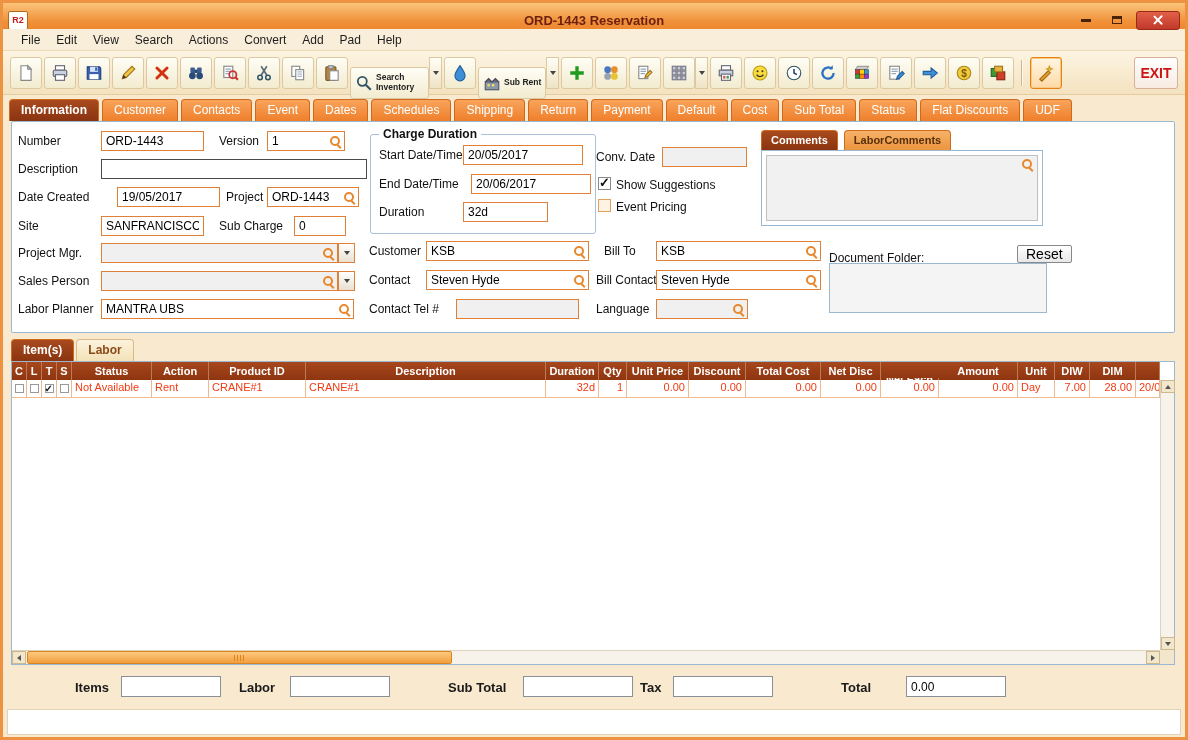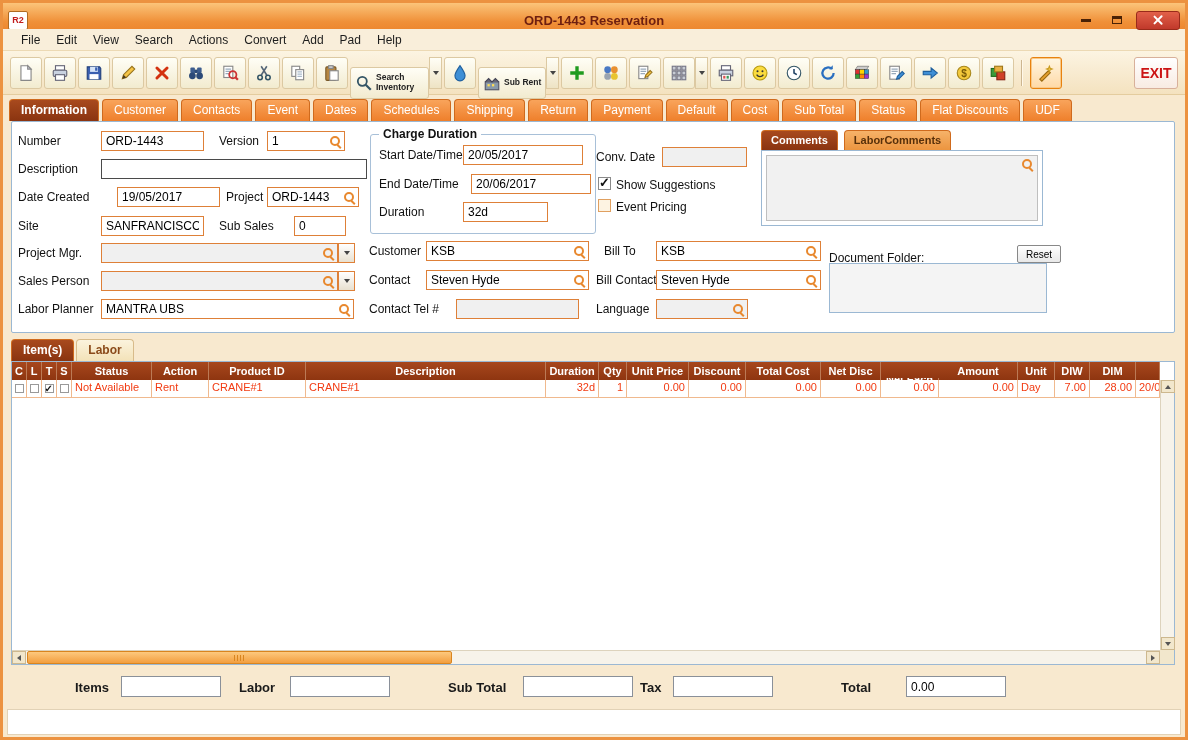--- a/index.html
+++ b/index.html
@@ -62,21 +62,21 @@
   .mag::after{content:'';position:absolute;left:9px;top:9px;width:5px;height:2px;background:#e8882e;transform:rotate(45deg);transform-origin:0 0;}
   .dropbtn{position:absolute;width:17px;height:20px;box-sizing:border-box;border:1px solid #de8038;background:linear-gradient(#fff,#e8e0d0);display:flex;align-items:center;justify-content:center;cursor:pointer;}
   .groupbox{position:absolute;border:1px solid #a8c0d8;border-radius:3px;}
   .grouptitle{position:absolute;top:-8px;left:8px;background:#fff;padding:0 4px;font-size:12px;font-weight:bold;color:#111;}
   .cb{width:13px;height:13px;border:1px solid #8a8a8a;background:#fff;position:absolute;box-sizing:border-box;cursor:pointer;}
   .cb.checked::after{content:'\2713';position:absolute;left:0px;top:-3px;font-size:13px;font-weight:bold;color:#111;}
   .cb.orange{border-color:#e0a060;background:#fdf3e2;}
   .panelbox{position:absolute;border:1px solid #9bb8d3;background:#fff;box-sizing:border-box;}
   .textarea{position:absolute;left:4px;top:4px;right:4px;bottom:4px;background:#f1f1f1;border:1px solid #bfbfbf;}
   .panel-gray{position:absolute;background:#f4f4f4;border:1px solid #9bb8d3;box-sizing:border-box;}
-  .btn-reset{position:absolute;font-size:10px;height:18px;padding:0 8px;border:1px solid #888;background:linear-gradient(#fff,#e8e8e8);border-radius:2px;cursor:pointer;}
+  .btn-reset{position:absolute;font-size:14px;height:18px;padding:0 8px;border:1px solid #888;background:linear-gradient(#fff,#e8e8e8);border-radius:2px;cursor:pointer;}
 
   
   .grid-panel{position:absolute;left:8px;top:358px;width:1164px;height:304px;background:#fff;border:1px solid #9bb8d3;box-sizing:border-box;}
   .grid-header{display:flex;height:18px;background:linear-gradient(#a7471d,#8e3510);margin-right:14px;}
   .gh{box-sizing:border-box;border-right:1px solid #bc7a56;color:#fff;font-size:11px;font-weight:bold;display:flex;align-items:center;justify-content:center;overflow:hidden;white-space:nowrap;cursor:pointer;}
   .grow{display:flex;height:17px;border-bottom:1px solid #f0b98e;margin-right:14px;background:#fff;cursor:pointer;}
   .gc{box-sizing:border-box;border-right:1px solid #f0b98e;color:#f23b12;font-size:11px;line-height:15px;padding:0 3px;overflow:hidden;white-space:nowrap;}
   .gc.ar{text-align:right;} .gc.al{text-align:left;}
   .gc.cbcell{display:flex;align-items:center;justify-content:center;padding:0;}
   .cbs{width:9px;height:9px;border:1px solid #999;background:#fff;position:relative;display:inline-block;box-sizing:border-box;}
@@ -434,21 +434,21 @@
     <span class="lbl" style="left:6px;top:68px">Date Created</span>
     <input class="fld" style="left: 89px; top: 65px; width: 103px; margin-left: 16px;" value="19/05/2017">
     <span class="lbl" style="left:214px;top:68px">Project</span>
     <div class="fldwrap" style="left:255px;top:65px;width:92px">
       <input value="ORD-1443" style="">
       <span class="mag"></span>
     </div>
 
     <span class="lbl" style="left:6px;top:97px">Site</span>
     <input class="fld" style="left: 89px; top: 94px; width: 103px;" value="SANFRANCISCO">
-    <span class="lbl" style="left:207px;top:97px">Sub Sales</span>
+    <span class="lbl" style="left:207px;top:97px">Sub Charge</span>
     <input class="fld" style="left: 282px; top: 94px; width: 52px;" value="0">
 
     <span class="lbl" style="left:6px;top:124px">Project Mgr.</span>
     <div class="fldwrap gray" style="left:89px;top:121px;width:237px">
       <input value="" style="">
       <span class="mag"></span>
     </div>
     <button class="dropbtn" style="left:326px;top:121px">
         <span class="caret"></span>
       </button>

